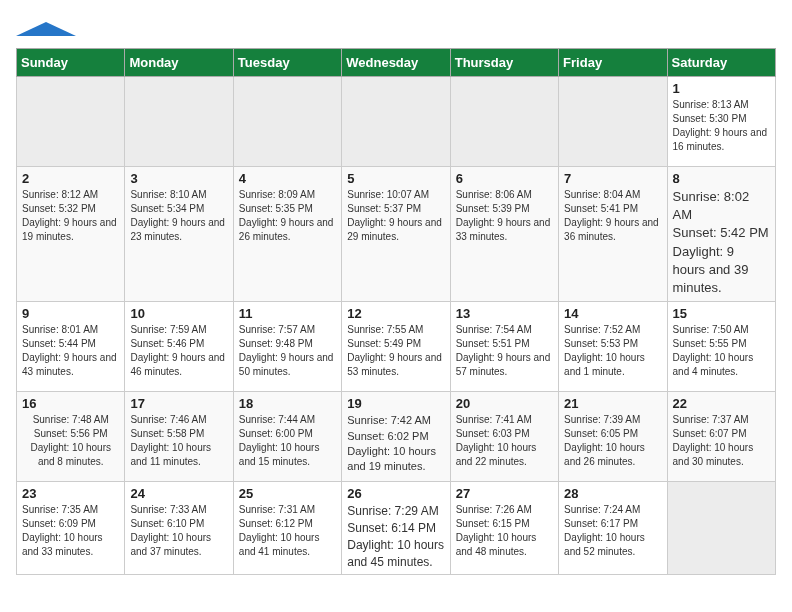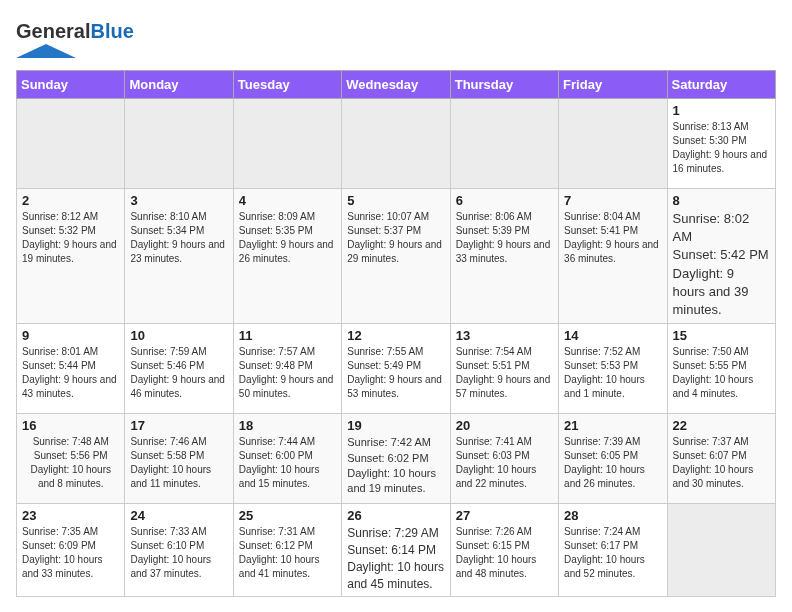--- a/index.html
+++ b/index.html
@@ -33,21 +33,21 @@
     .location {
       font-size: 15px;
       color: #444;
     }
     table {
       width: 100%;
       border-collapse: collapse;
       table-layout: fixed;
     }
     thead th {
-      background-color: #8b5cf6;
+      background-color: #15803d;
       color: #fff;
       font-size: 13px;
       font-weight: bold;
       padding: 6px 4px;
       text-align: left;
       border: 1px solid #aaa;
     }
     tbody td {
       border: 1px solid #ccc;
       vertical-align: top;
@@ -76,23 +76,20 @@
     .empty-cell {
       background: #ececec !important;
     }
   </style>
 </head>
 <body>
 
 <div class="header-area">
   <div class="logo">
     <div>
-      <div style="font-size:20px;font-weight:bold;color:#333;line-height:1.1;">
-        <span>General</span><span style="color:#1a6bb5;">Blue</span>
-      </div>
       <div style="margin-top:2px;">
         <svg width="60" height="14" viewBox="0 0 60 14">
           <polygon points="0,14 30,0 60,14" fill="#2676c8"></polygon>
         </svg>
       </div>
     </div>
   </div>
   <div class="title-area">
     <div class="month-title"></div>
     <div class="location"></div>

